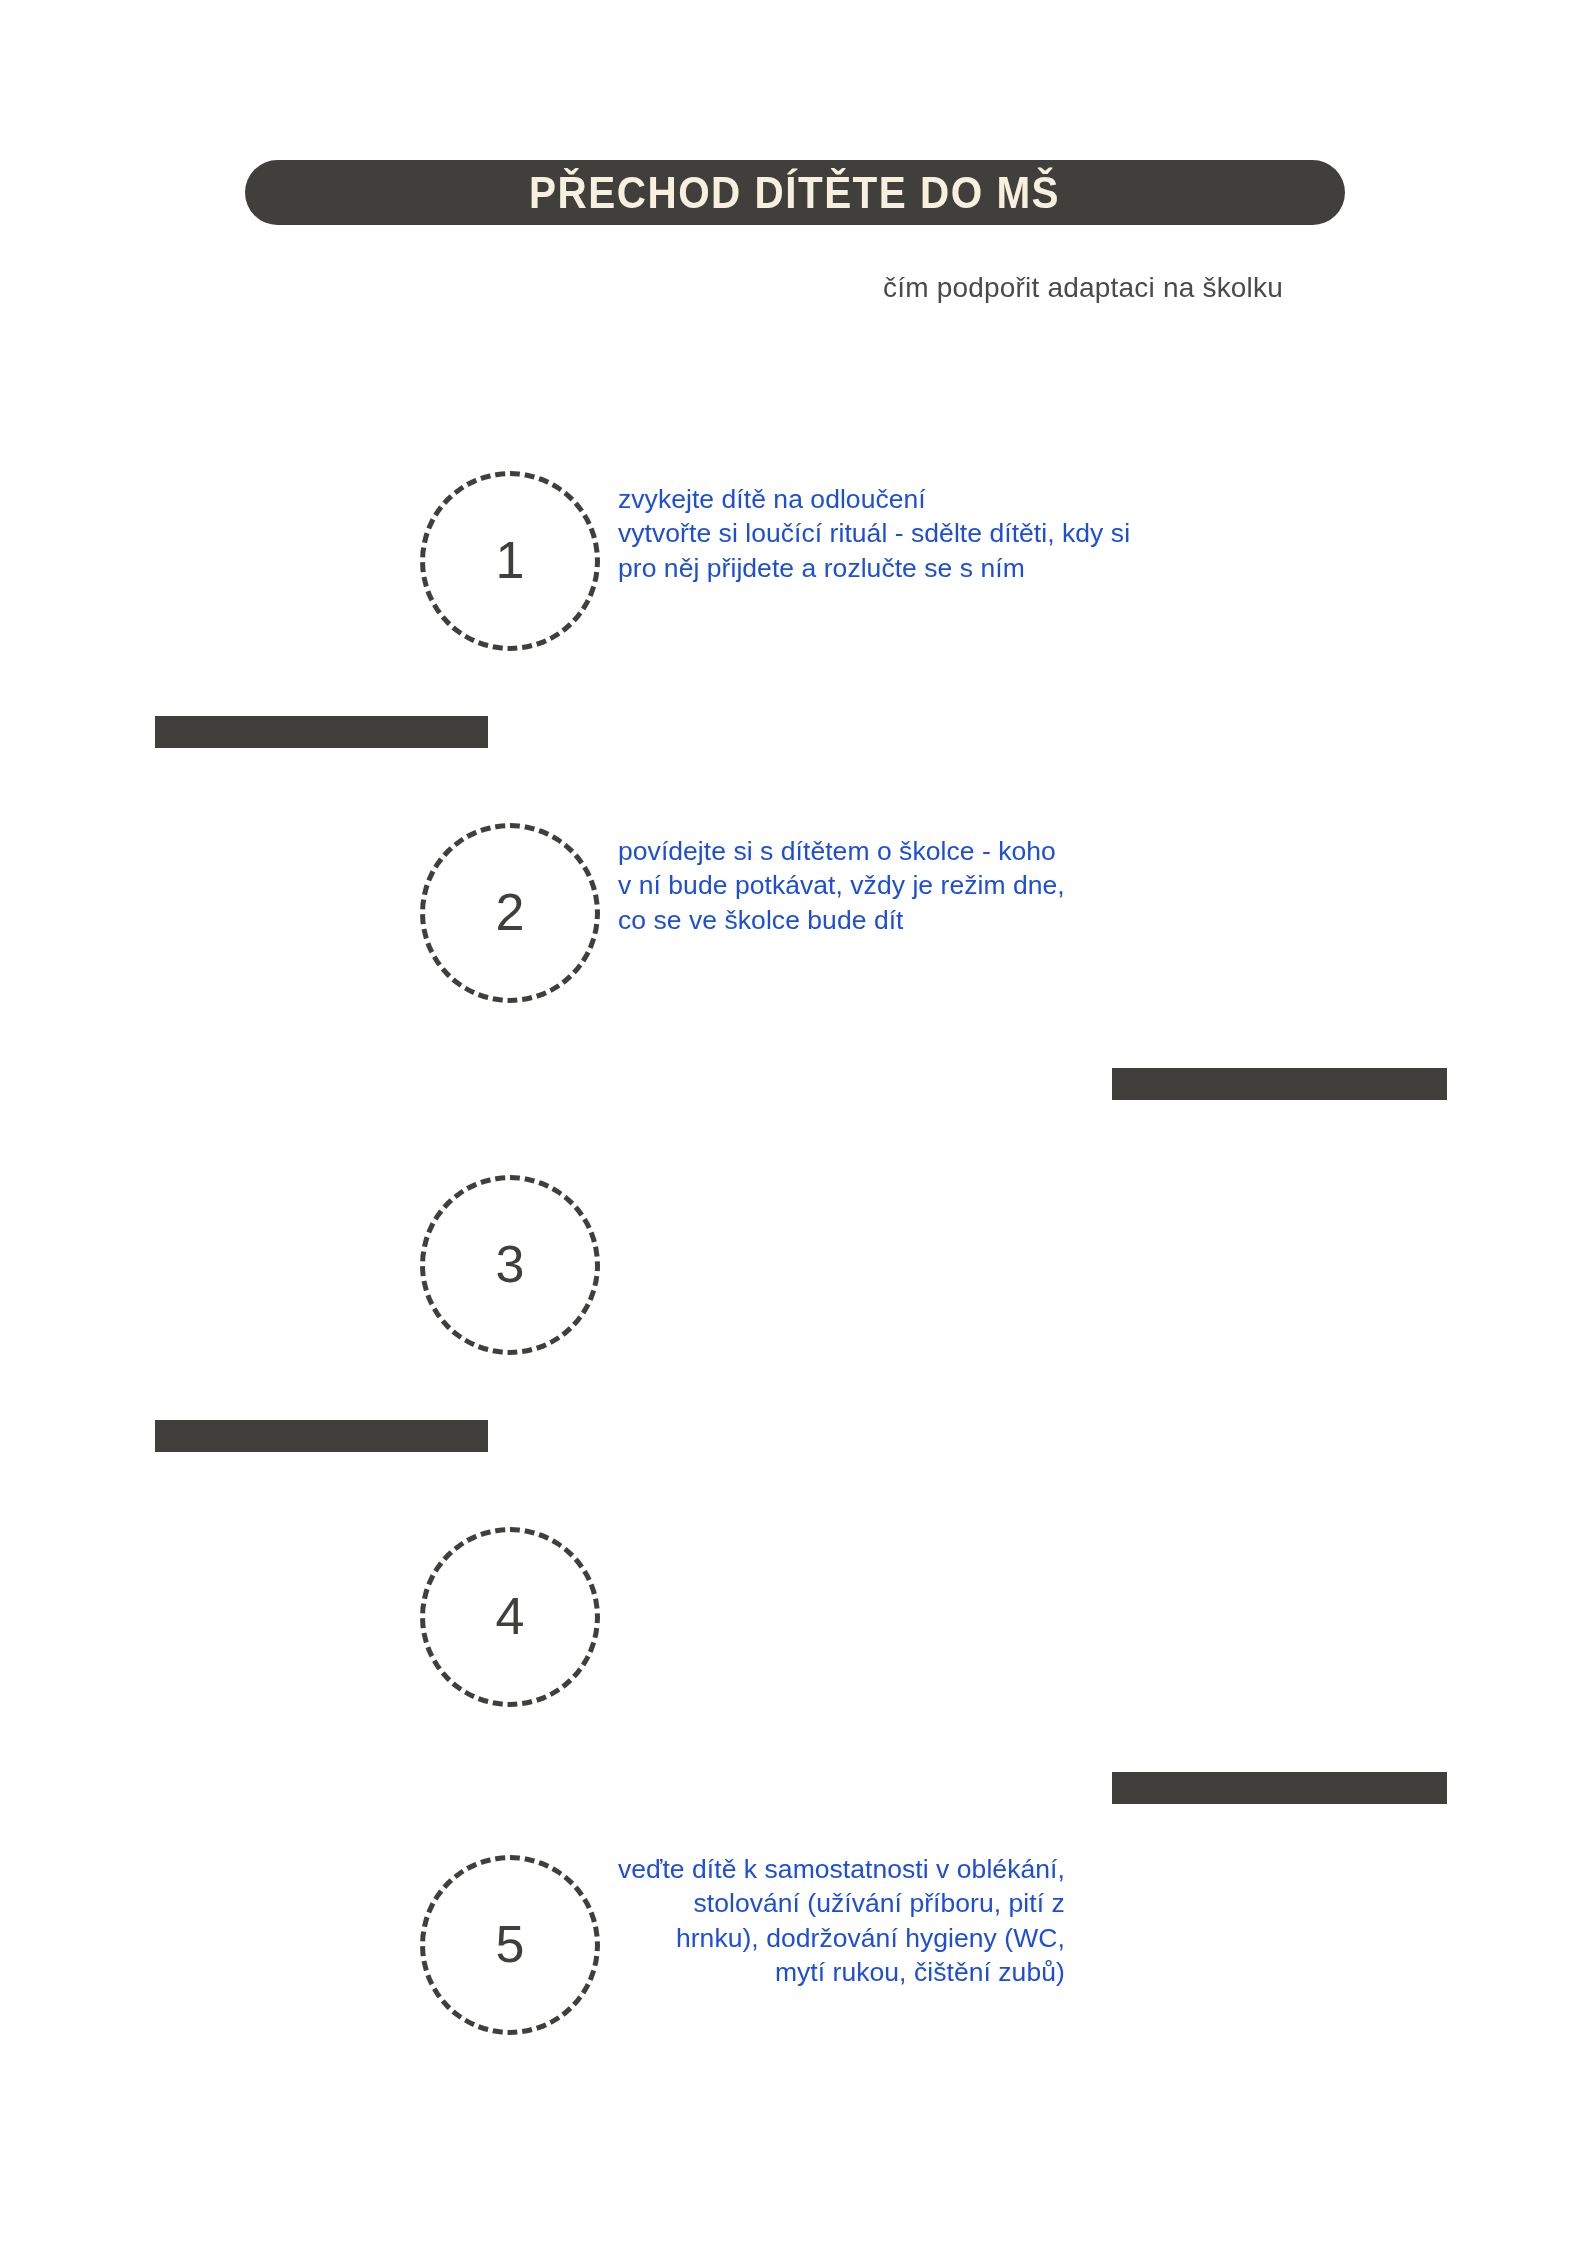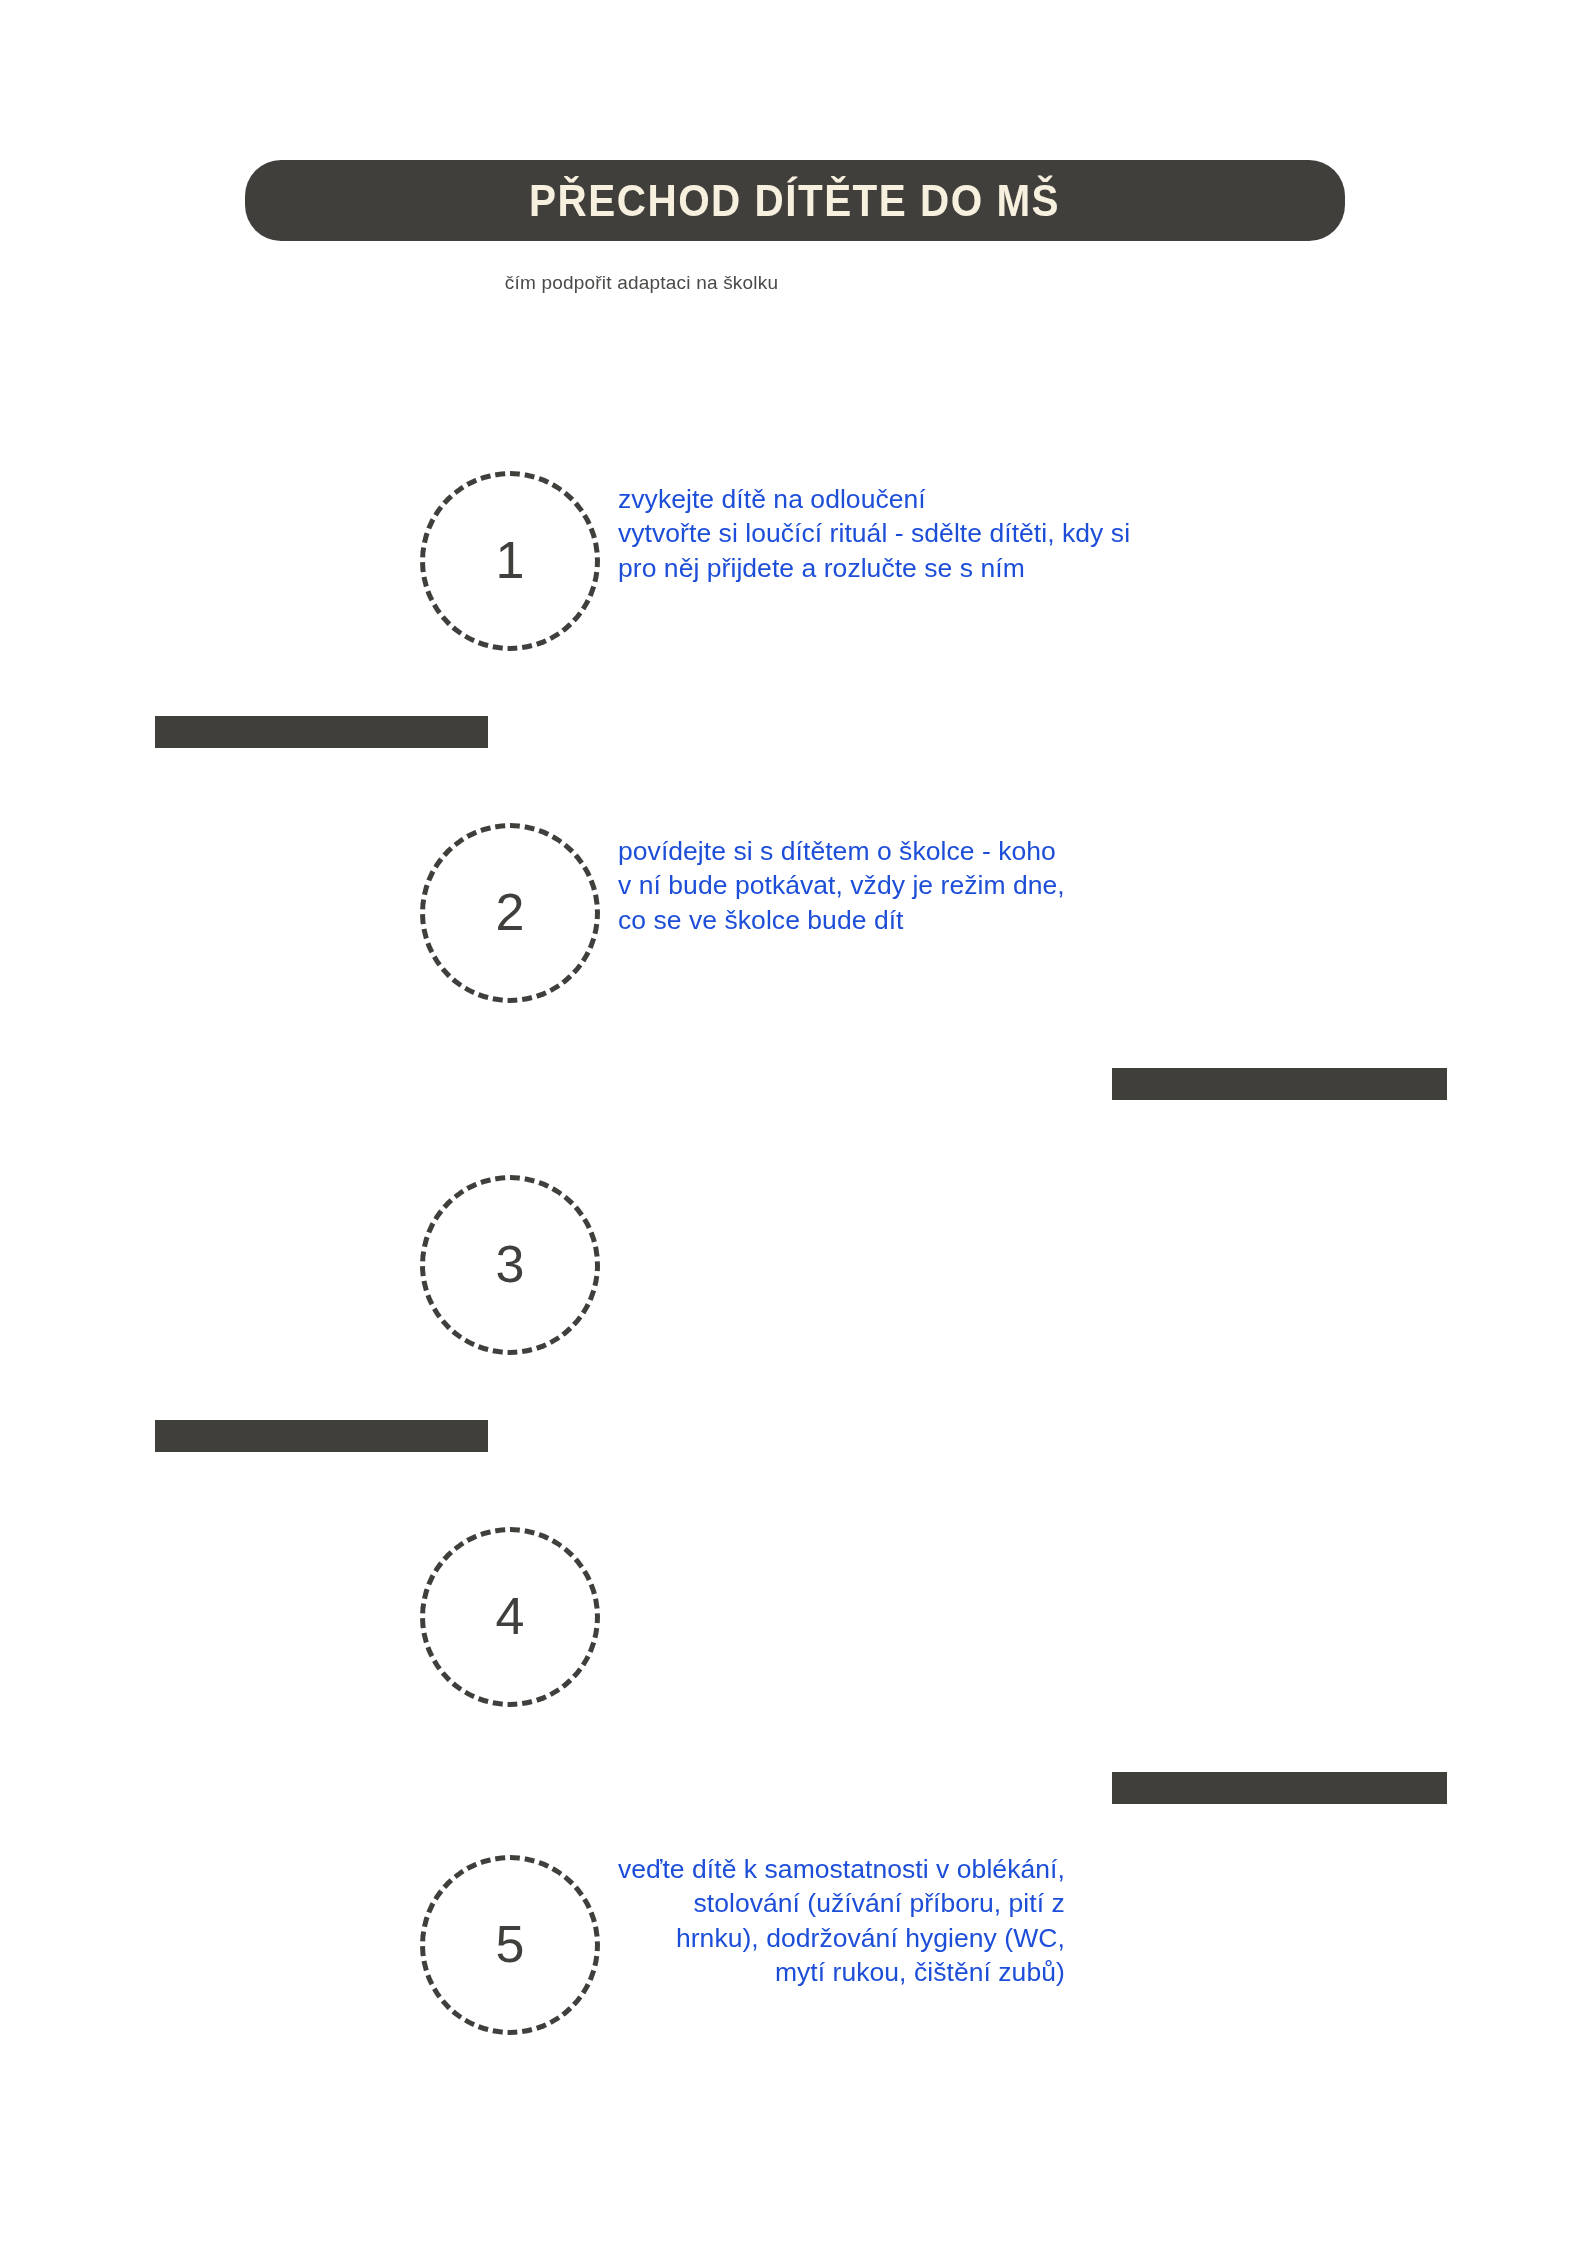--- a/index.html
+++ b/index.html
@@ -16,40 +16,40 @@
   }
 
   
   #header-block {
     position:absolute;
     left:0; top:0; width:1587px;
   }
   #title-banner {
     position:absolute;
     left:245px; top:160px;
-    width:1100px; height:81px;
+    width:1100px; height:65px;
     background:#413f3c;
     border-radius:36px;
     display:flex; align-items:center; justify-content:center;
   }
   #title-text {
     color:#f7f0de;
     font-size:44px;
     font-weight:bold;
     letter-spacing:1.6px;
     line-height:1;
     white-space:nowrap;
     transform:scaleX(0.92);
   }
   #subtitle-text {
     position:absolute;
     left:0; top:272px; width:1283px;
-    text-align:center;
+    text-align:right;
     color:#4a4a48;
-    font-size:19px;
+    font-size:28px;
     letter-spacing:0.2px;
   }
 
   
   .step {
     position:absolute;
     left:0; top:0;
     width:1587px;
   }
   .band {

